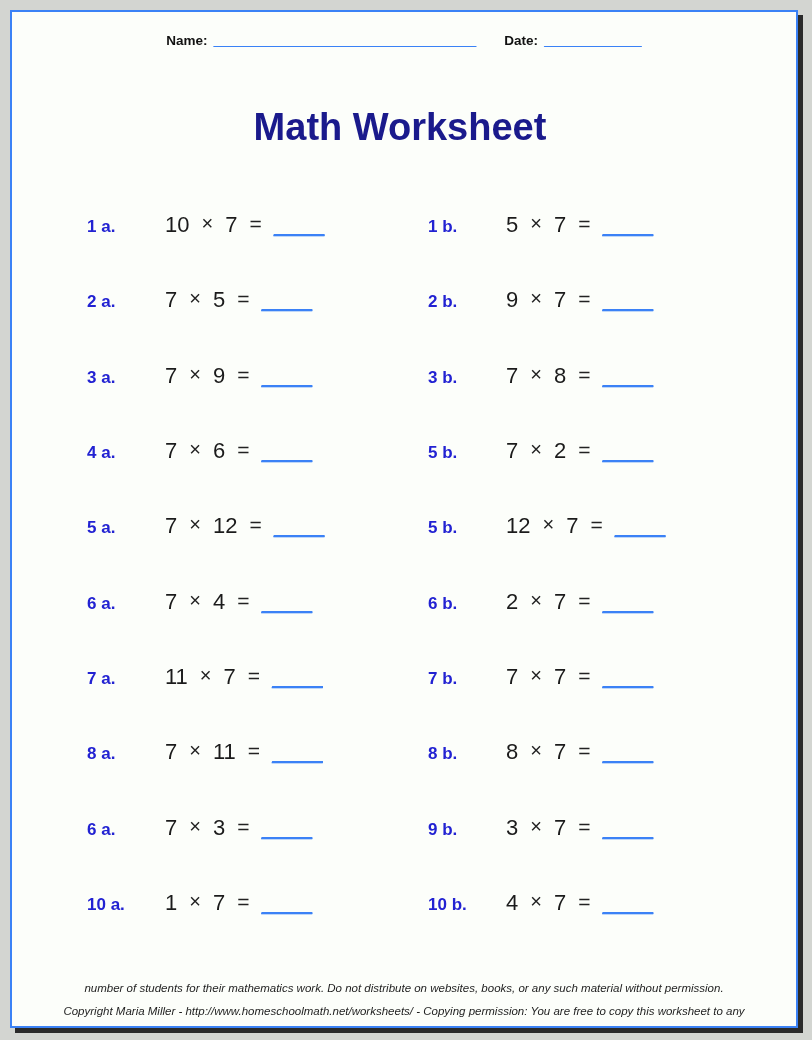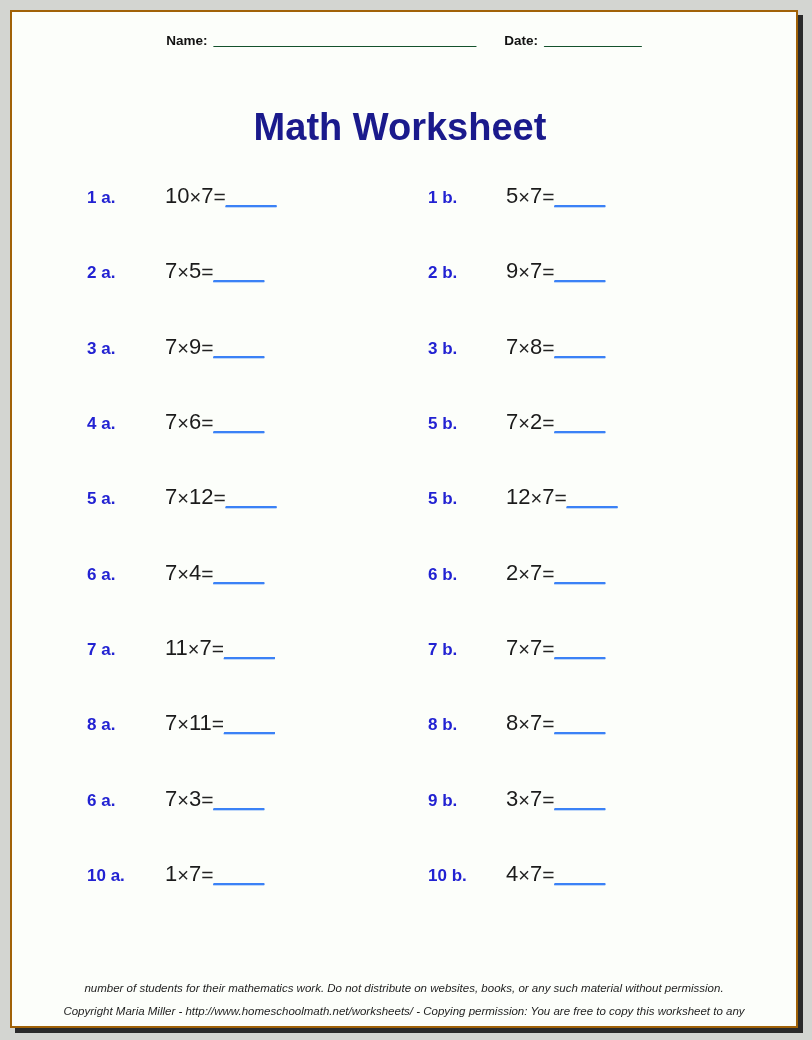--- a/index.html
+++ b/index.html
@@ -4,47 +4,47 @@
 <style>
   html,body{margin:0;padding:0;}
   body{
     width:812px;height:1040px;position:relative;overflow:hidden;
     background:var(--outer-bg,#d3d5d1);
     font-family:"Liberation Sans",sans-serif;
   }
   .sheet{
     position:absolute;left:10px;top:10px;width:784px;height:1014px;
     background:var(--page-bg,#fcfefa);
-    border:2px solid #a16207;
+    border:2px solid #3b82f6;
     box-shadow:5px 5px 0 var(--shadow,#2a2a2a);
   }
   .header-row{
     position:absolute;top:21px;left:0;right:0;
     display:flex;justify-content:center;align-items:baseline;
     font-size:13.5px;font-weight:bold;color:#111;white-space:nowrap;
   }
   .header-row .blank-line{
-    margin-left:6px;color:#14532d;text-decoration:underline;
+    margin-left:6px;color:#3b82f6;text-decoration:underline;
     letter-spacing:0px;font-weight:bold;
   }
   .header-row .date-label{margin-left:28px;}
   .title{
     position:absolute;top:94px;left:0;right:8px;text-align:center;
     font-size:38px;font-weight:bold;line-height:1.15;
     color:var(--title-color,#1a1a8c);
   }
   .problems{position:absolute;left:75px;top:171px;right:0;display:grid;grid-auto-rows:75.33px;}
   .prow{display:grid;grid-template-columns:341px auto;align-items:start;}
-  .pcell{display:flex;align-items:baseline;}
+  .pcell{display:flex;align-items:baseline;margin-top:29px;}
   .plabel{
     flex:0 0 78px;font-size:17px;font-weight:bold;
     color:var(--label-color,#2222d2);white-space:nowrap;
   }
   .expr{
-    display:flex;align-items:flex-end;
+    display:flex;align-items:flex-start;gap:12px;
     font-size:22px;color:#1b1b1b;white-space:nowrap;
   }
   .expr .op{font-size:20px;color:#222;}
   .expr .eq{font-size:21px;color:#222;}
   .expr .answer-blank{
     color:#3b82f6;text-decoration:underline;letter-spacing:0.5px;
   }
   .footer{
     position:absolute;left:0;right:0;bottom:4px;text-align:center;
     font-style:italic;font-size:11.5px;line-height:1.95;color:#1e1e1e;

